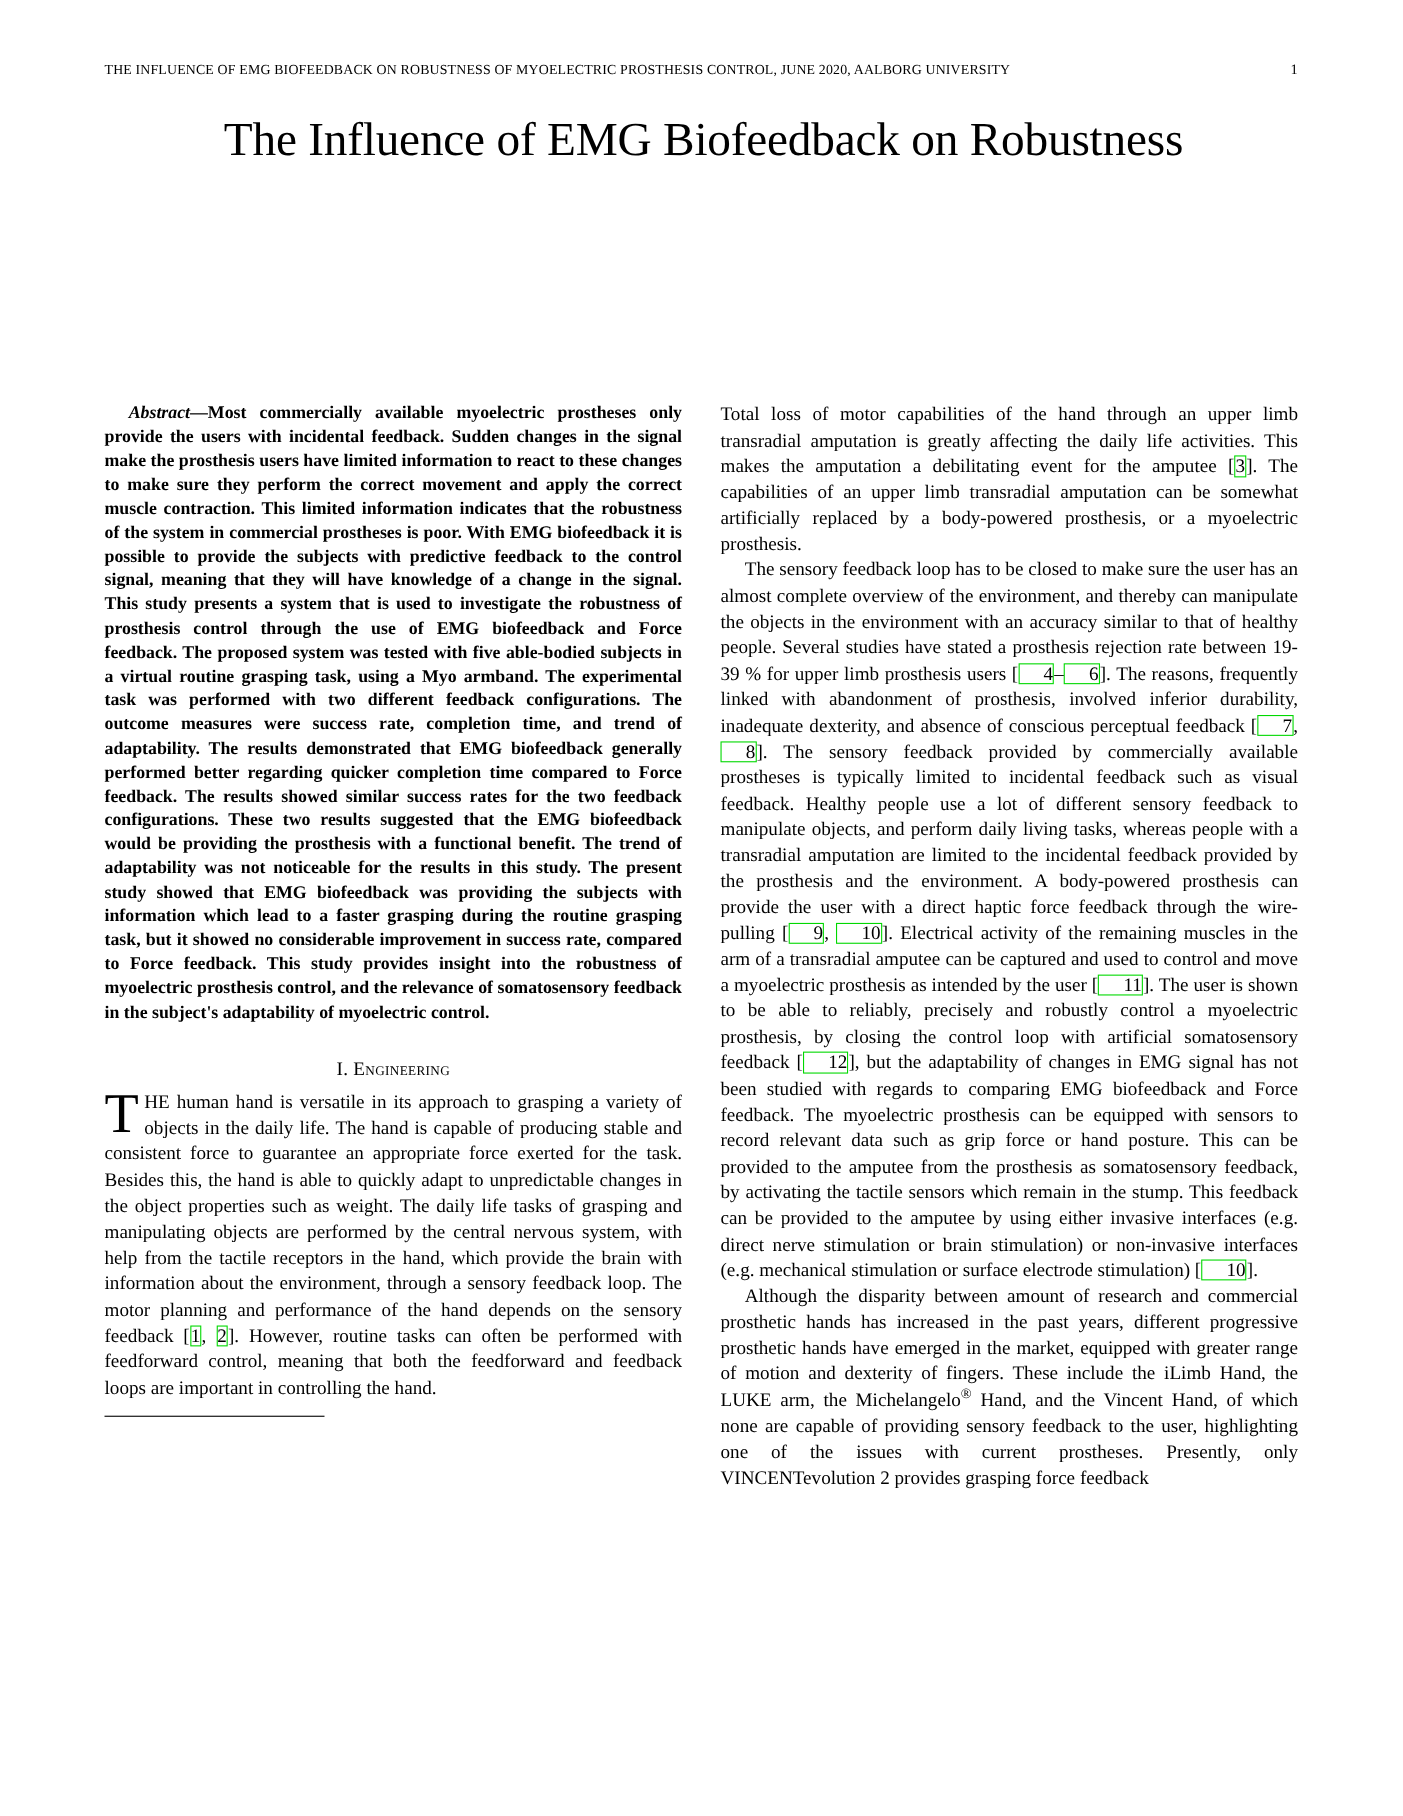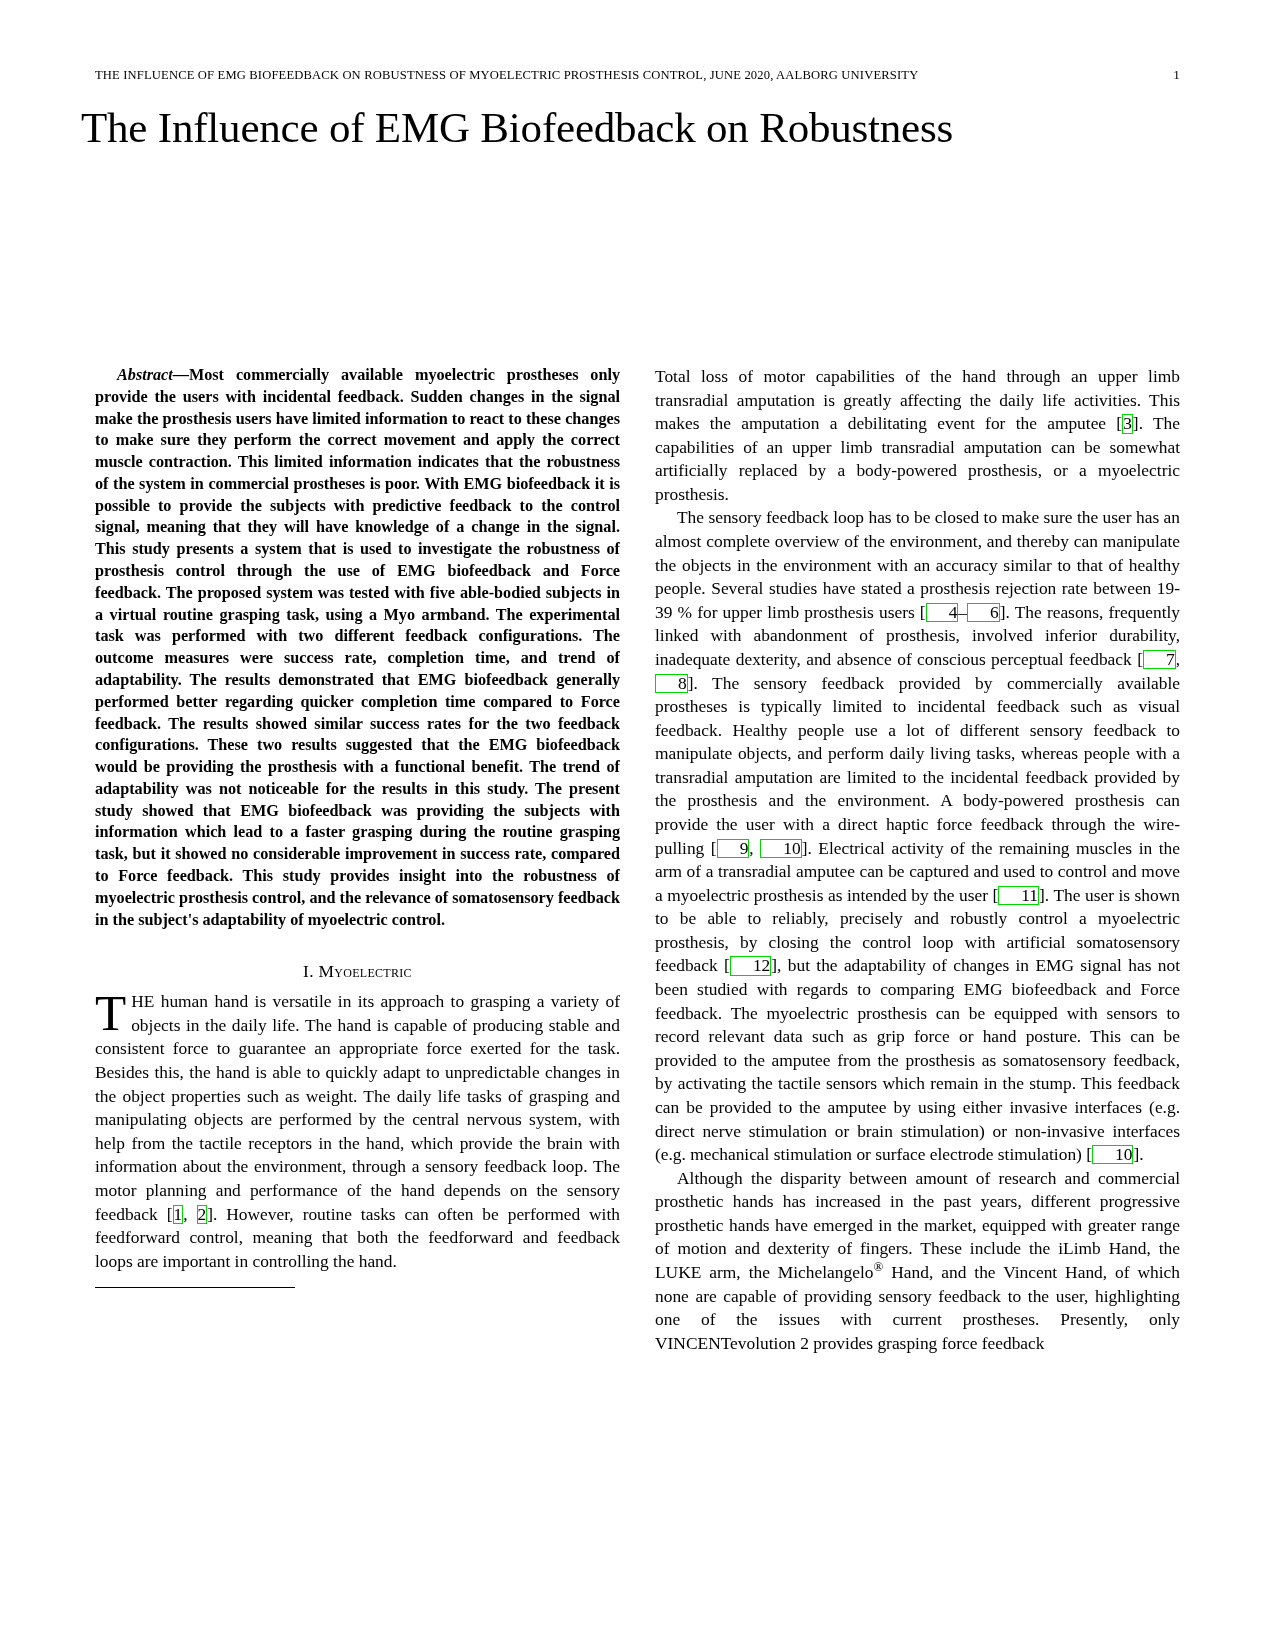--- a/index.html
+++ b/index.html
@@ -28,36 +28,36 @@
     position: absolute;
     left: 95px;
     top: 55px;
     width: 1085px;
     display: flex;
     justify-content: space-between;
     align-items: baseline;
     font-size: 13.2px;
     letter-spacing: 0.15px;
     font-variant: small-caps;
-    margin-top: 12px;
   }
   .runhead .rh-title {
     text-transform: uppercase;
     font-size: 12.6px;
   }
   .runhead .rh-page {
     font-size: 13.2px;
   }
 
   
   .titleblock {
     position: absolute;
-    left: 81px;
+    left: 97px;
     top: 100px;
     width: 1085px;
+    text-align: center;
   }
   .paper-title {
     font-size: 43px;
     line-height: 1.30;
     font-weight: normal;
     margin: 0;
     letter-spacing: -0.2px;
   }
   .authors {
     margin-top: 42px;
@@ -179,21 +179,21 @@
     </h1>
   </div>
 
   <div class="columns">
 
     <div class="col col-left">
 
       <p class="abstract"><span class="lead-em">Abstract</span><span>—</span><span>Most commercially available myoelectric prostheses only provide the users with incidental feedback. Sudden changes in the signal make the prosthesis users have limited information to react to these changes to make sure they perform the correct movement and apply the correct muscle contraction. This limited information indicates that the robustness of the system in commercial prostheses is poor. With EMG biofeedback it is possible to provide the subjects with predictive feedback to the control signal, meaning that they will have knowledge of a change in the signal. This study presents a system that is used to investigate the robustness of prosthesis control through the use of EMG biofeedback and Force feedback. The proposed system was tested with five able-bodied subjects in a virtual routine grasping task, using a Myo armband. The experimental task was performed with two different feedback configurations. The outcome measures were success rate, completion time, and trend of adaptability. The results demonstrated that EMG biofeedback generally performed better regarding quicker completion time compared to Force feedback. The results showed similar success rates for the two feedback configurations. These two results suggested that the EMG biofeedback would be providing the prosthesis with a functional benefit. The trend of adaptability was not noticeable for the results in this study. The present study showed that EMG biofeedback was providing the subjects with information which lead to a faster grasping during the routine grasping task, but it showed no considerable improvement in success rate, compared to Force feedback. This study provides insight into the robustness of myoelectric prosthesis control, and the relevance of somatosensory feedback in the subject's adaptability of myoelectric control.</span></p>
 
 
-      <div class="section-head">I.  Myoelectric</div>
+      <div class="section-head">I.  Engineering</div>
 
       <p class="dropcap-para"><span class="dropcap">T</span><span>HE human hand is versatile in its approach to grasping a variety of objects in the daily life. The hand is capable of producing stable and consistent force to guarantee an appropriate force exerted for the task. Besides this, the hand is able to quickly adapt to unpredictable changes in the object properties such as weight. The daily life tasks of grasping and manipulating objects are performed by the central nervous system, with help from the tactile receptors in the hand, which provide the brain with information about the environment, through a sensory feedback loop. The motor planning and performance of the hand depends on the sensory feedback [</span><a class="cite" href="#">1</a><span>, </span><a class="cite" href="#">2</a><span>]. However, routine tasks can often be performed with feedforward control, meaning that both the feedforward and feedback loops are important in controlling the hand.</span></p>
 
       <hr class="footnote-rule">
 
 
     </div>
 
     <div class="col col-right">
 

